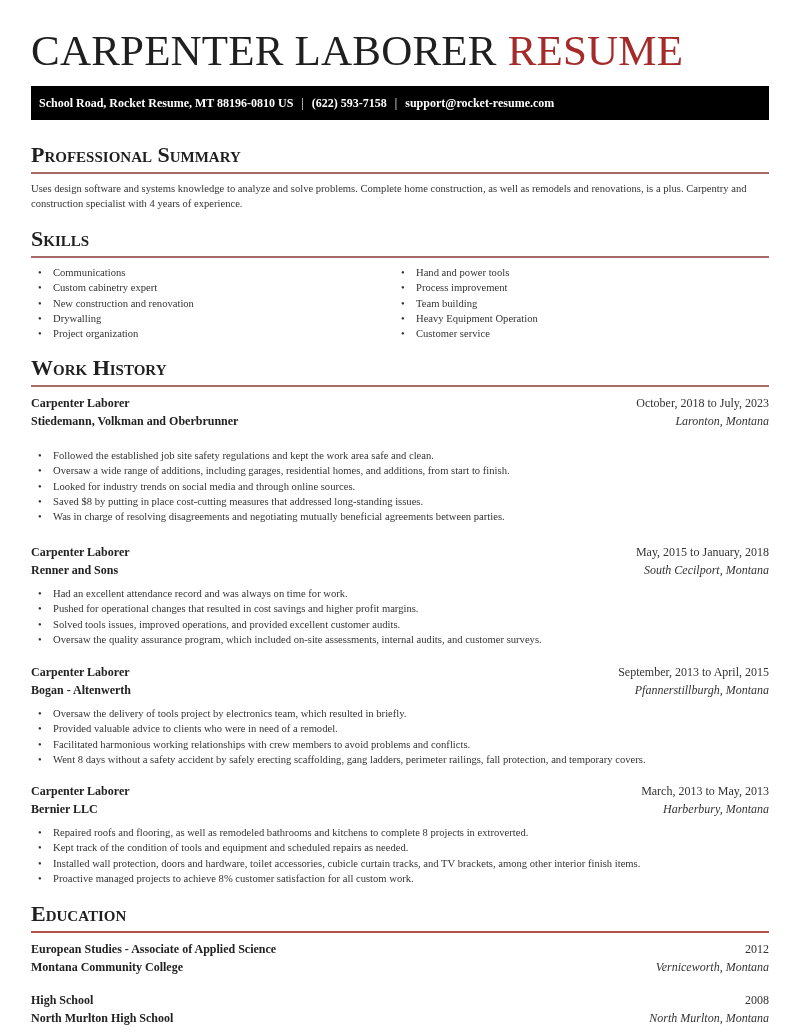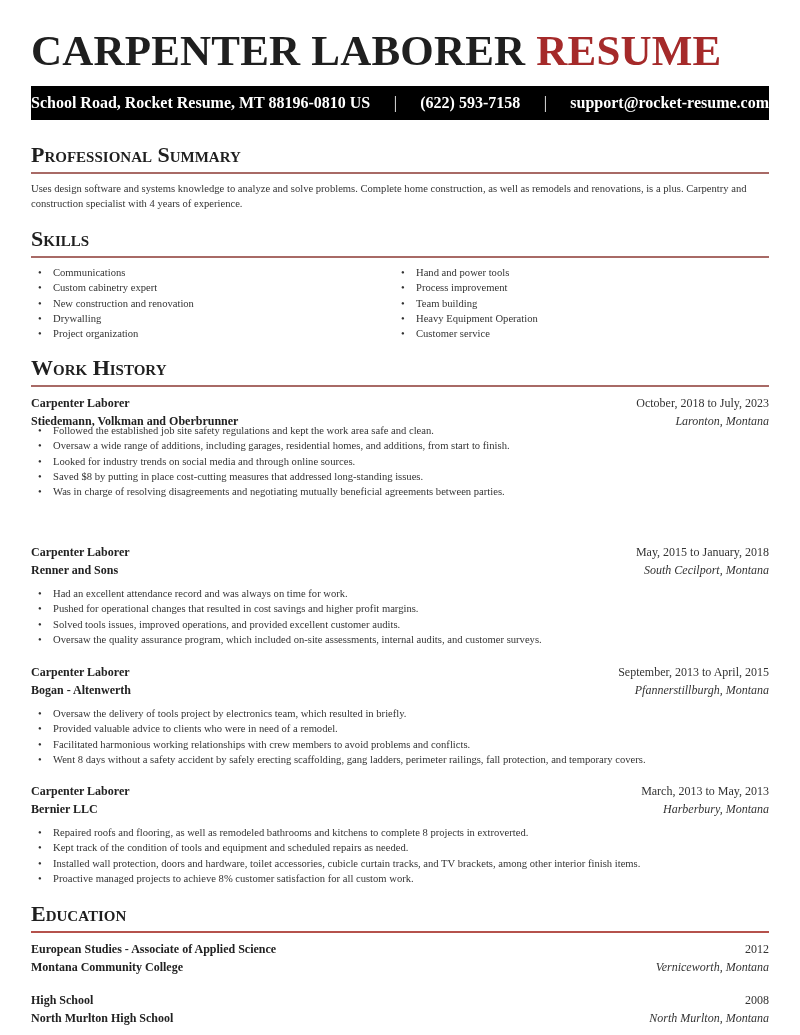--- a/index.html
+++ b/index.html
@@ -8,30 +8,30 @@
     font-family: "Liberation Serif", "DejaVu Serif", serif;
     color: #222222;
     position: relative;
     height: 1035px;
     overflow: hidden;
   }
   .page { position: absolute; left: 31px; top: 0; width: 738px; }
 
   .title {
     position: absolute; top: 28px; left: 0;
-    font-size: 43px; font-weight: bold; letter-spacing: 0.2px;
+    font-size: 43px; font-weight: normal; letter-spacing: 0.2px;
     color: #1f1f1f; line-height: 46px; white-space: nowrap;
   }
   .title .accent { color: #a52a2a; }
 
   .contact-bar {
     position: absolute; top: 86px; left: 0; width: 738px; height: 34px;
     background: #000000; color: #ffffff;
-    font-size: 16px; font-weight: bold;
-    display: flex; align-items: center; white-space: nowrap; justify-content: space-between;
+    font-size: 12px; font-weight: bold;
+    display: flex; align-items: center; padding-left: 8px; white-space: nowrap;
   }
   .contact-bar .sep { margin: 0 8px; font-weight: normal; }
 
   .section-title {
     position: absolute; left: 0;
     font-size: 22px; font-weight: bold; font-variant: small-caps;
     color: #1f1f1f; line-height: 24px; white-space: nowrap;
   }
   .rule {
     position: absolute; left: 0; width: 738px; height: 1.5px; background: #a86a66;
@@ -102,21 +102,21 @@
   <div class="rule" style="top:385px"></div>
 
   <div class="job-row" style="top:395px">
     <span class="left">Carpenter Laborer</span>
     <span class="right">October, 2018 to July, 2023</span>
   </div>
   <div class="job-row" style="top:413px">
     <span class="left">Stiedemann, Volkman and Oberbrunner</span>
     <span class="right loc">Laronton, Montana</span>
   </div>
-  <ul class="bullets" style="top:423px">
+  <ul class="bullets" style="top:448px">
     <li>Followed the established job site safety regulations and kept the work area safe and clean.</li>
     <li>Oversaw a wide range of additions, including garages, residential homes, and additions, from start to finish.</li>
     <li>Looked for industry trends on social media and through online sources.</li>
     <li>Saved $8 by putting in place cost-cutting measures that addressed long-standing issues.</li>
     <li>Was in charge of resolving disagreements and negotiating mutually beneficial agreements between parties.</li>
   </ul>
 
   <div class="job-row" style="top:544px">
     <span class="left">Carpenter Laborer</span>
     <span class="right">May, 2015 to January, 2018</span>

